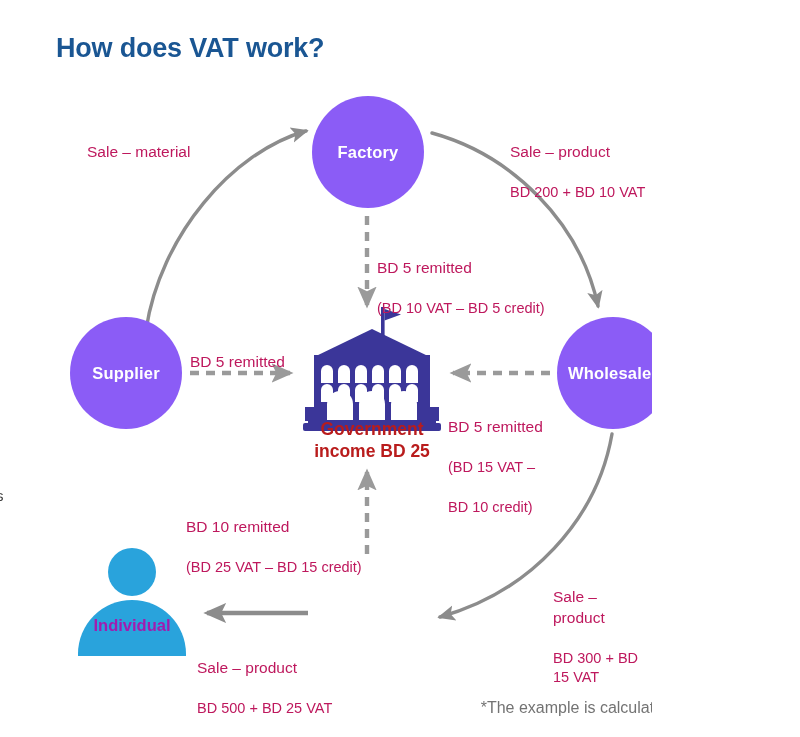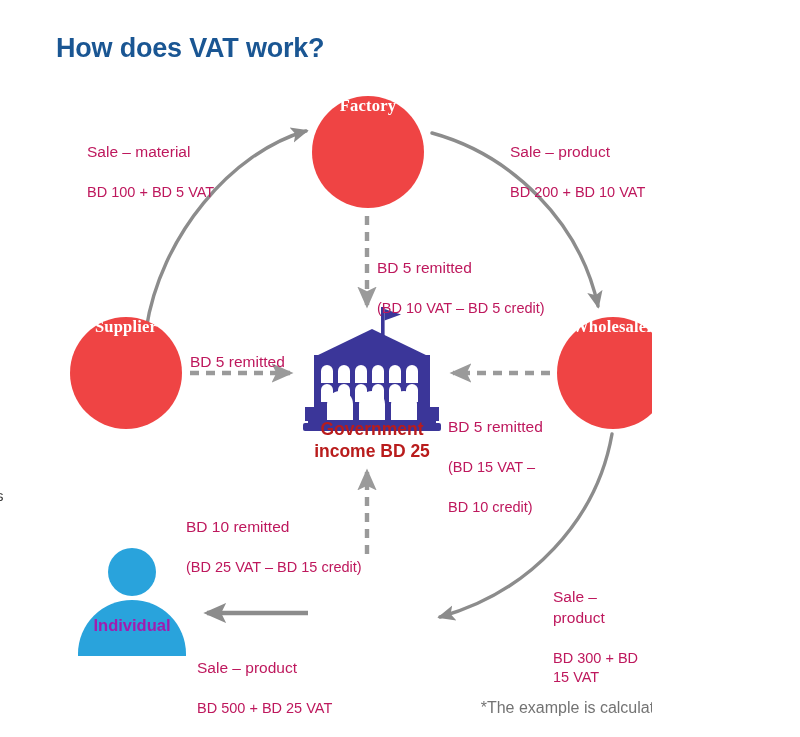--- a/index.html
+++ b/index.html
@@ -33,28 +33,28 @@
 
   
   #arrows {
     left: 0; top: 0;
     width: 800px; height: 737px;
   }
 
   
   .node {
     border-radius: 50%;
-    background: #ef4444;
+    background: #8b5cf6;
     display: flex;
+    align-items: center;
     justify-content: center;
     color: #ffffff;
     font-weight: bold;
     font-size: 16.5px;
     letter-spacing: 0.2px;
-    font-family: Liberation Serif, serif;
   }
   #node-factory   { left: 312px; top: 96px;  width: 112px; height: 112px; }
   #node-supplier  { left: 70px;  top: 317px; width: 112px; height: 112px; }
   #node-wholesaler{ left: 557px; top: 317px; width: 112px; height: 112px; }
   #node-retailer  { left: 312px; top: 561px; width: 112px; height: 112px; }
 
   
   #individual {
     left: 72px;
     top: 548px;
@@ -233,21 +233,20 @@
   </div>
 
   <div class="abs" id="individual">
     <div class="head"></div>
     <div class="body"></div>
     <div class="label">Individual</div>
   </div>
 
   <div class="abs note" id="lbl-sale-material">
     <span class="l1">Sale – material</span>
-    <span class="l2">BD 100 + BD 5 VAT</span>
   </div>
 
   <div class="abs note" id="lbl-sale-product-top">
     <span class="l1">Sale – product</span>
     <span class="l2">BD 200 + BD 10 VAT</span>
   </div>
 
   <div class="abs note" id="lbl-factory-remit">
     <span class="l1">BD 5 remitted</span>
     <span class="l2">(BD 10 VAT – BD 5 credit)</span>

